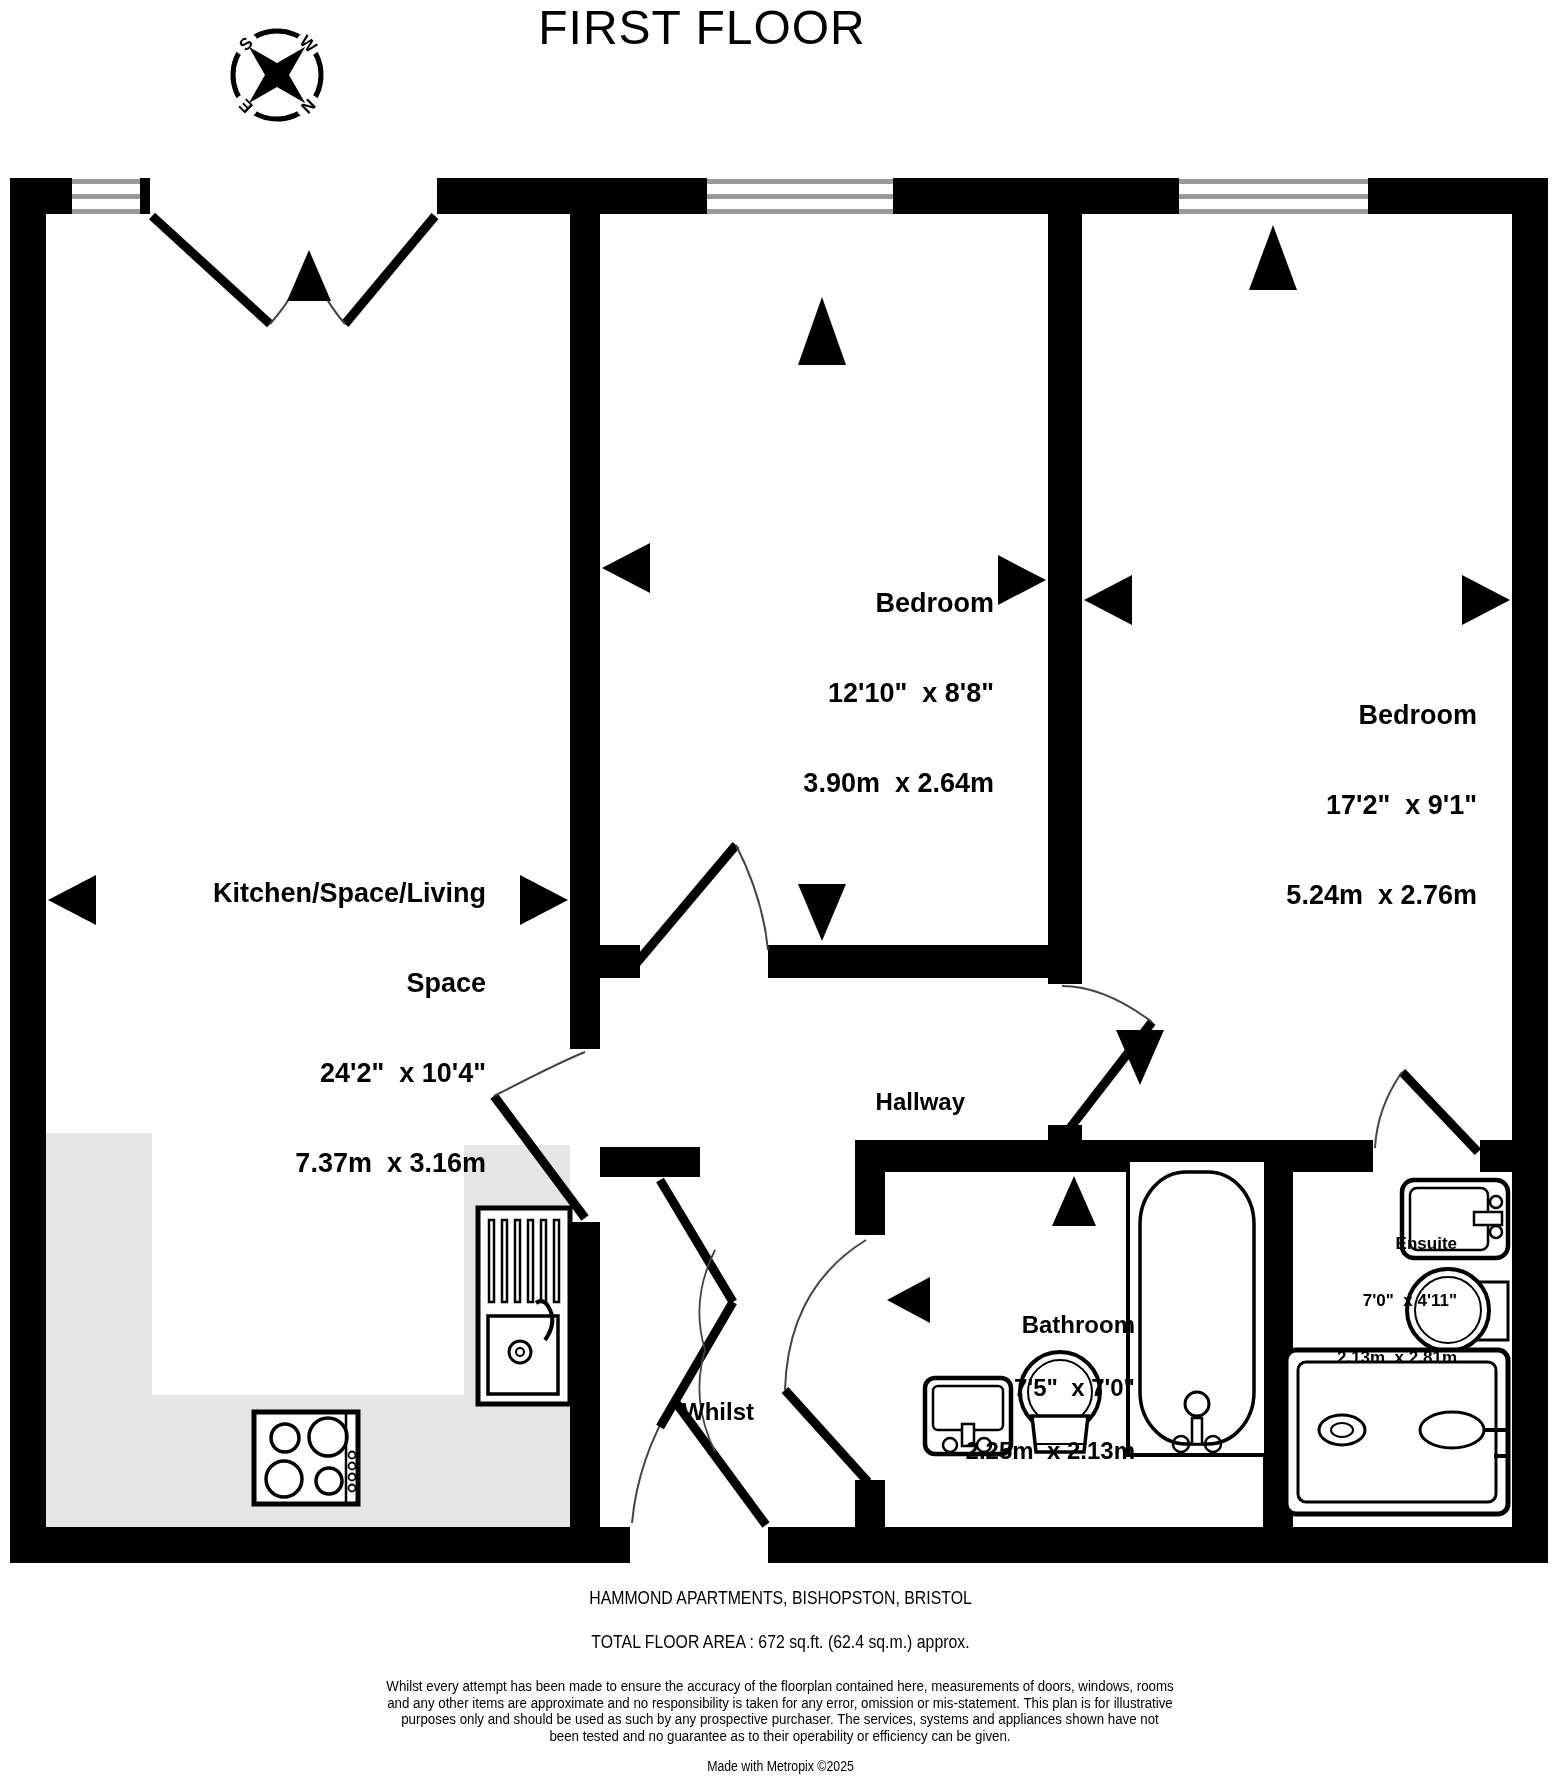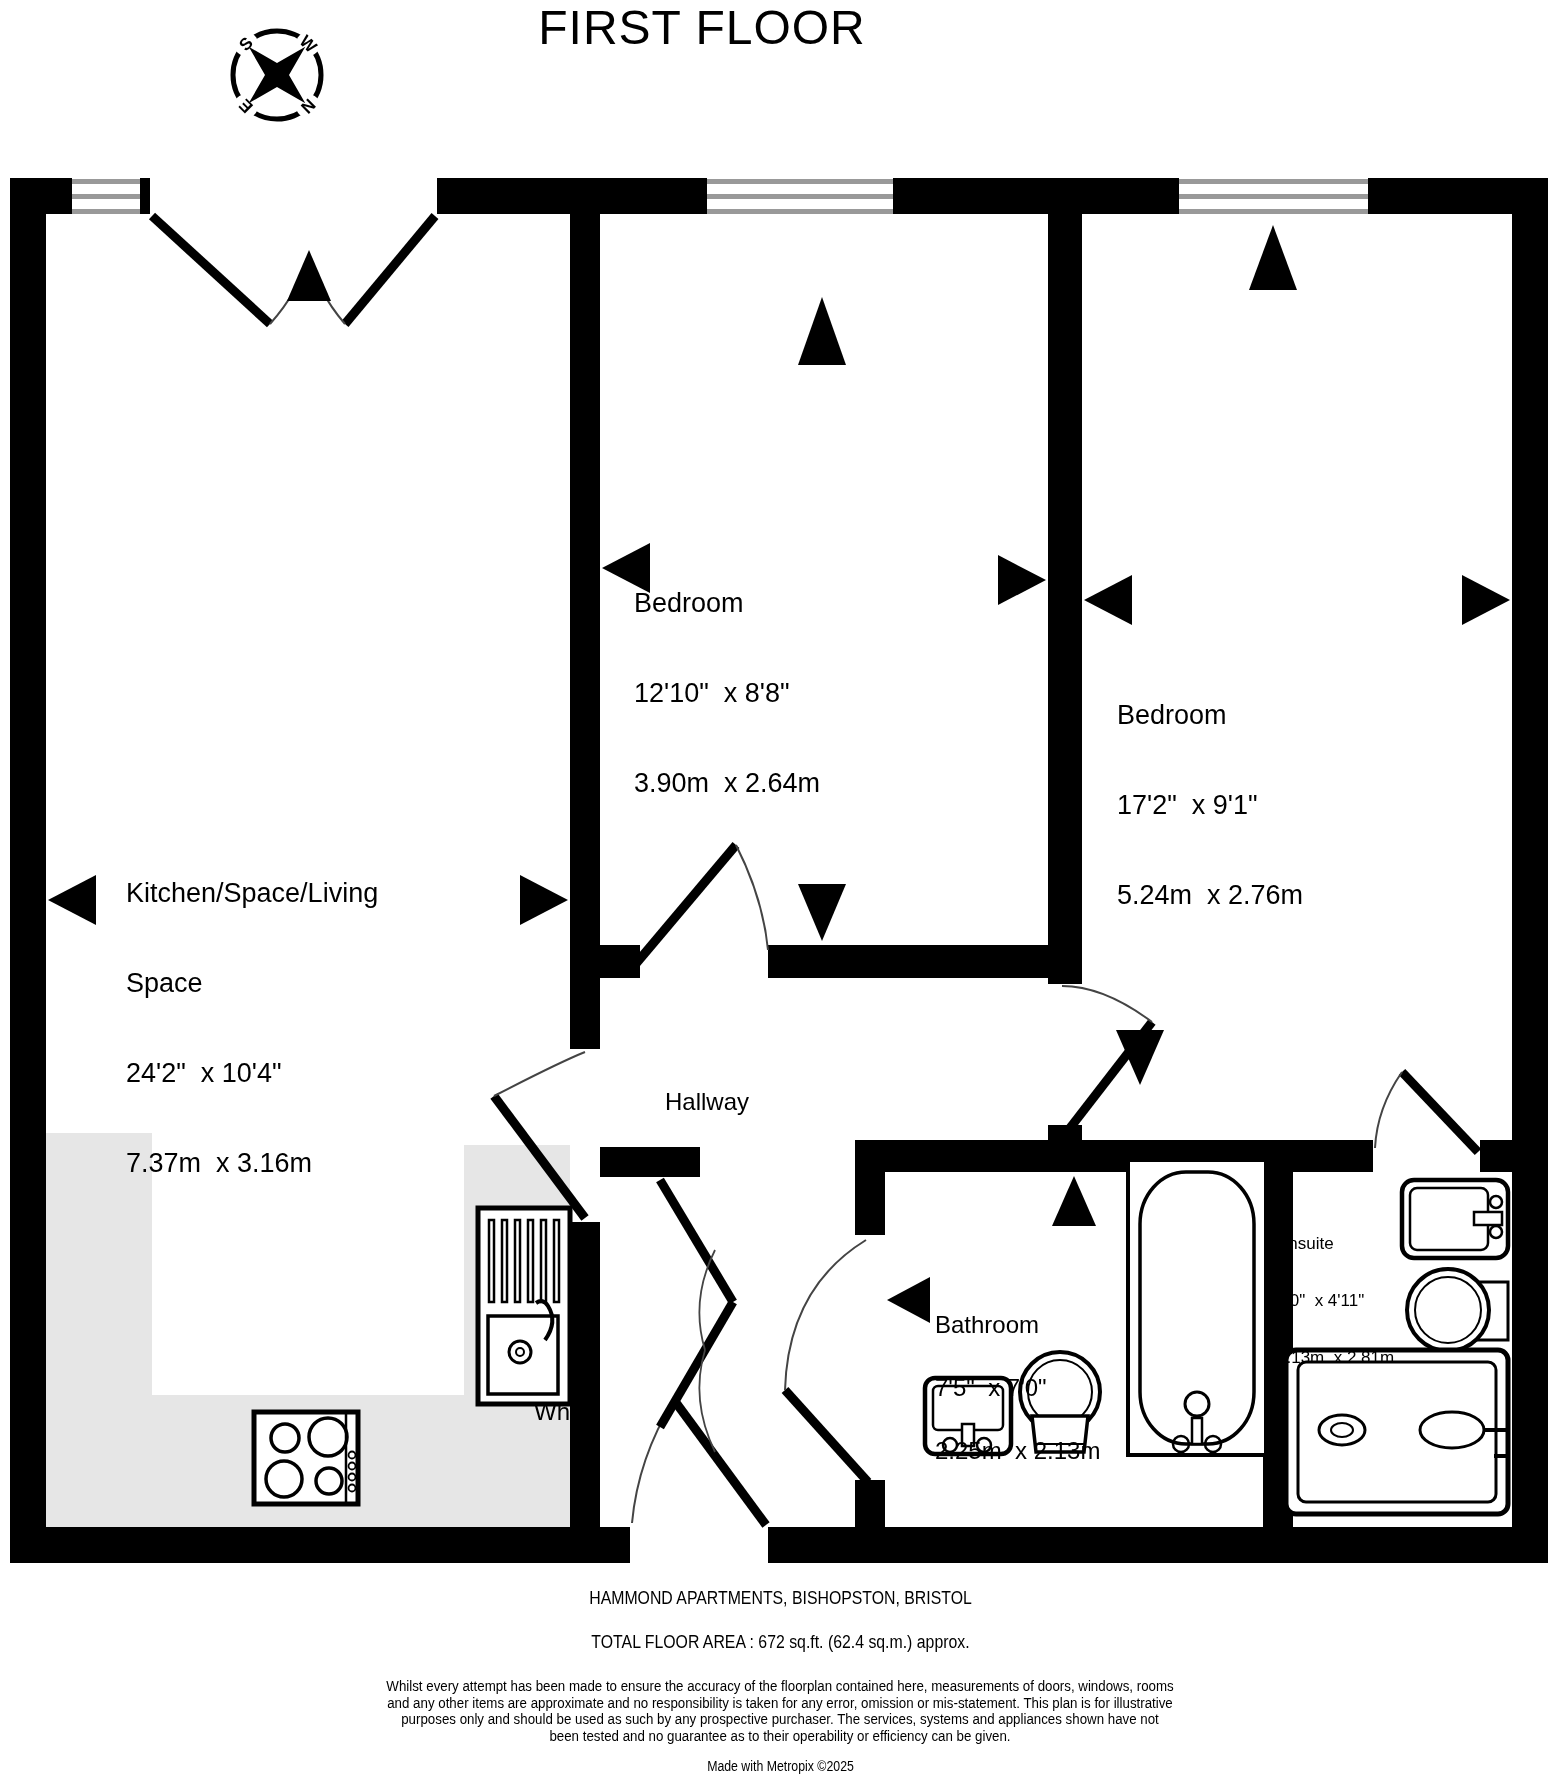--- a/index.html
+++ b/index.html
@@ -1,21 +1,21 @@
 <!DOCTYPE html>
 <html><head>
 <meta charset="utf-8">
 <style>
   html,body{margin:0;padding:0;background:#fff;}
   .page{position:relative;width:1561px;height:1781px;background:#fff;
         font-family:"Liberation Sans",sans-serif;color:#000;overflow:hidden;}
   .title{position:absolute;top:0;left:12px;width:1380px;text-align:center;
          font-size:48px;font-weight:400;letter-spacing:1px;}
   svg{position:absolute;top:0;left:0;}
-  .label{position:absolute;text-align:left;font-weight:normal;white-space:pre;}
+  .label{position:absolute;text-align:right;font-weight:bold;white-space:pre;}
   .lab-lg{font-size:27px;line-height:30px;}
   .lab-xl{font-size:24px;line-height:32px;}
   .lab-md{font-size:24px;line-height:21px;}
   .lab-sm{font-size:17px;line-height:19px;}
   .footer-line{position:absolute;left:0;width:1561px;text-align:center;
                transform:scaleX(0.88);transform-origin:50% 50%;}
   .addr{top:1588px;font-size:18px;}
   .area{top:1632px;font-size:18px;}
   .disc{top:1678px;left:365px;width:830px;font-size:14px;line-height:16.5px;
         text-align:center;position:absolute;transform:scaleX(0.95);}

